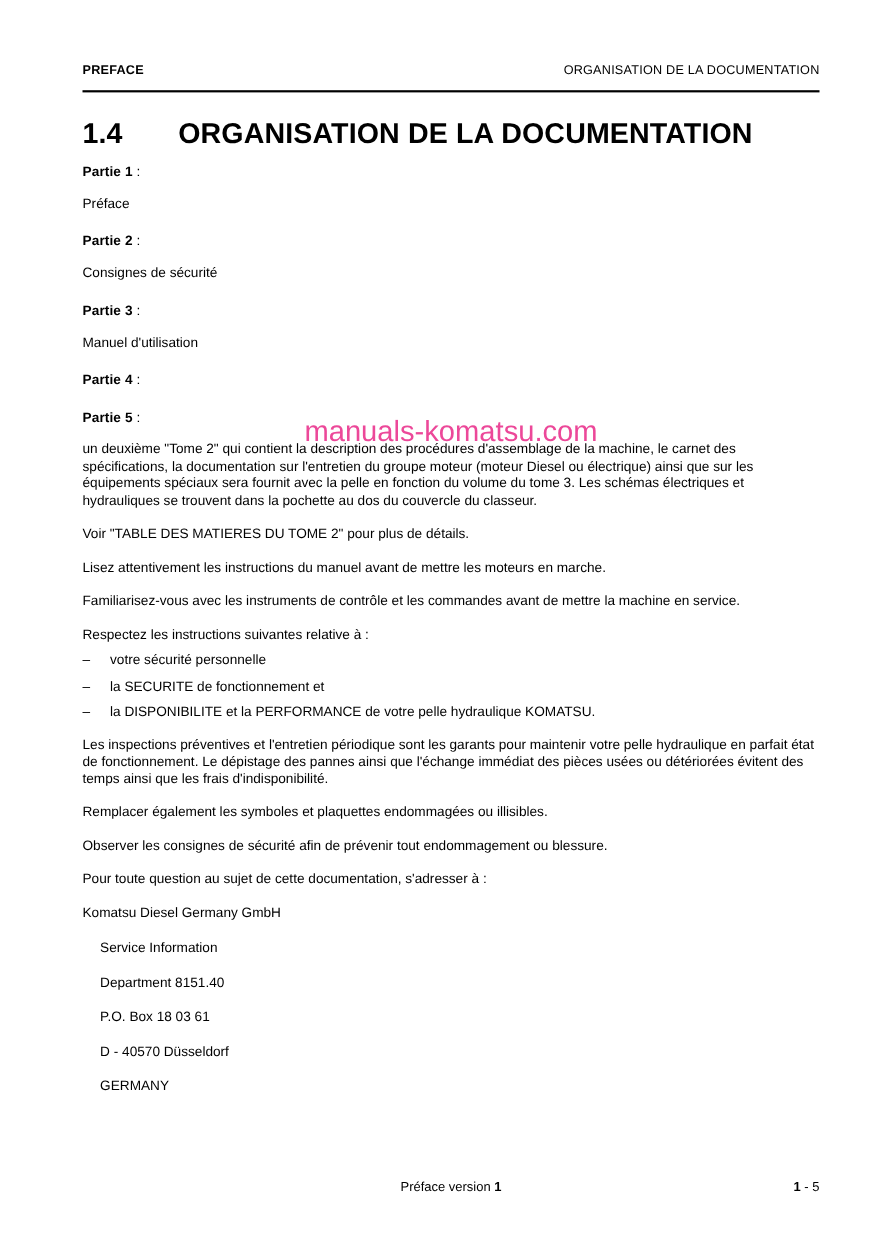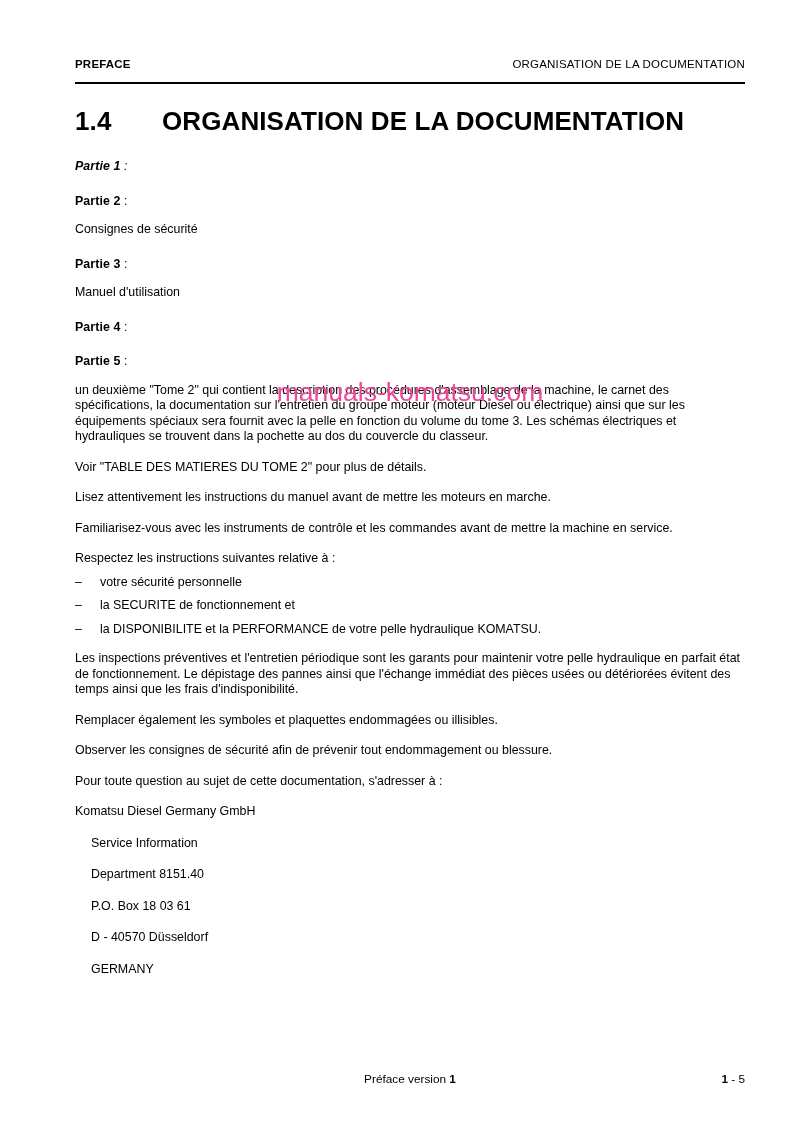--- a/index.html
+++ b/index.html
@@ -35,21 +35,21 @@
     display: flex;
     margin: 25px 0 0 0;
     font-size: 26px;
     font-weight: bold;
     letter-spacing: 0.1px;
     line-height: 24px;
   }
   .section-number { width: 87px; flex: 0 0 87px; }
   p { margin: 0; font-size: 12.4px; line-height: 15.5px; }
   .part-label { margin-top: 19px; }
-  .part-label.first { margin-top: 26px; font-style: italic; }
+  .part-label.first { margin-top: 16px; }
   .part-label b { letter-spacing: 0.1px; }
   .part-text { margin-top: 13px; }
   .para { margin-top: 15px; }
   .para-tight { margin-top: 14px; }
   ul.dash-list { list-style: none; margin: 0; padding: 0; }
   ul.dash-list li {
     display: flex;
     margin-top: 8px;
     font-size: 12.4px;
     line-height: 15.5px;
@@ -96,20 +96,21 @@
     <span class="header-right">ORGANISATION DE LA DOCUMENTATION</span>
   </div>
   <div class="rule"></div>
 
   <h1 class="section-heading">
     <span class="section-number">1.4</span>
     <span class="section-title">ORGANISATION DE LA DOCUMENTATION</span>
   </h1>
 
   <p class="part-label first"><b>Partie 1</b> <span>:</span></p>
+  <p class="part-text">Préface</p>
 
   <p class="part-label"><b>Partie 2</b> <span>:</span></p>
   <p class="part-text">Consignes de sécurité</p>
 
   <p class="part-label"><b>Partie 3</b> <span>:</span></p>
   <p class="part-text">Manuel d'utilisation</p>
 
   <p class="part-label"><b>Partie 4</b> <span>:</span></p>
 
   <p class="part-label"><b>Partie 5</b> <span>:</span></p>

